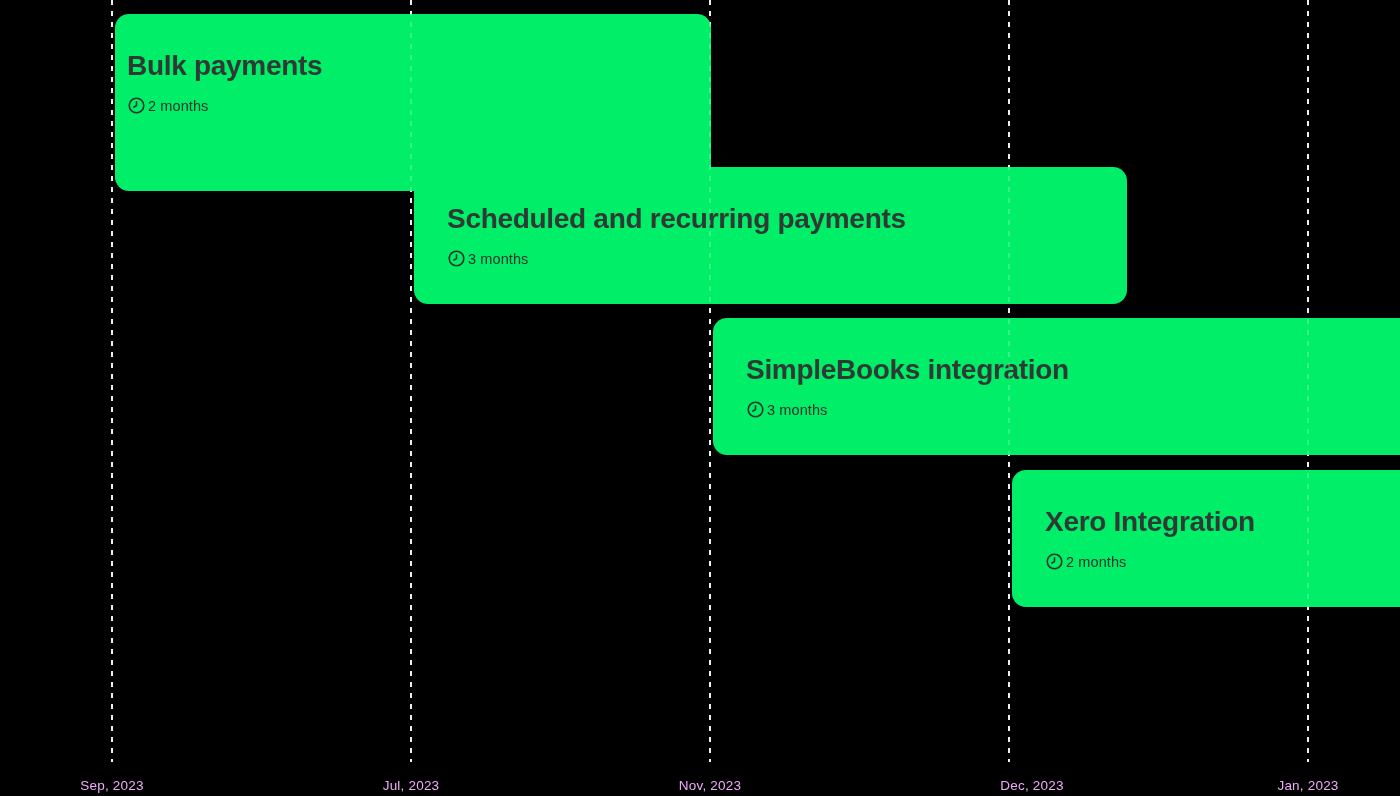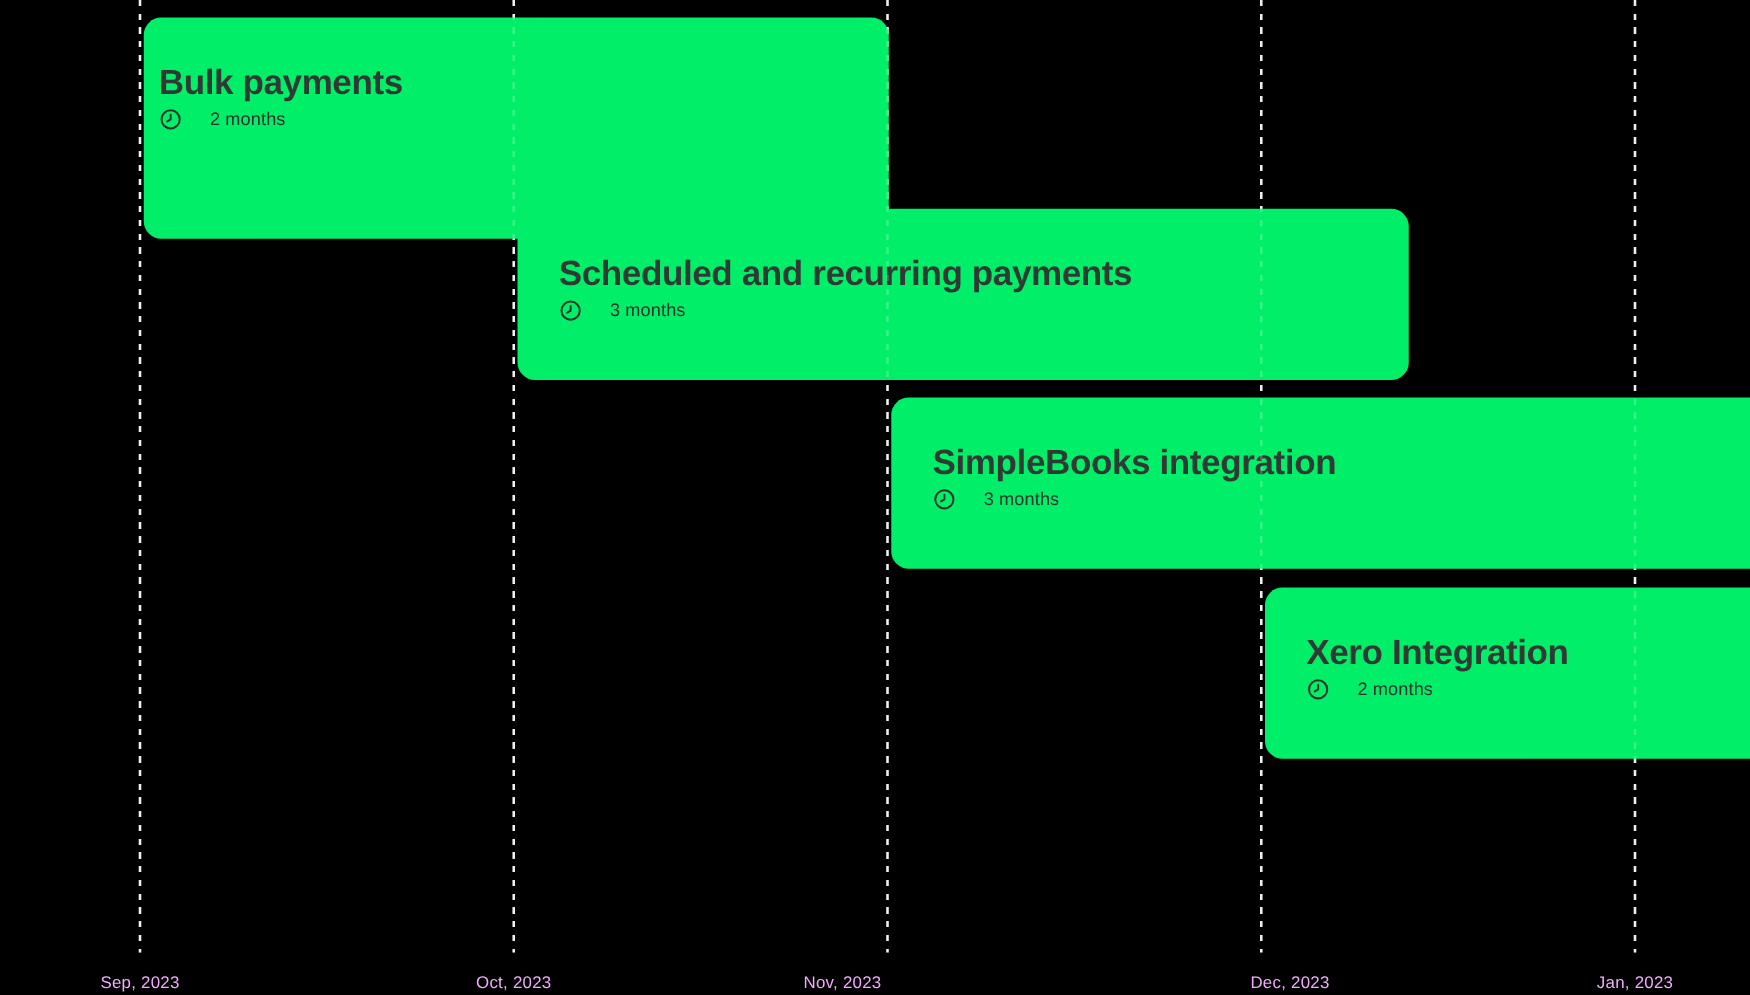--- a/index.html
+++ b/index.html
@@ -58,45 +58,45 @@
     color: #2f3a35;
     font-size: 28px;
     font-weight: 700;
     letter-spacing: -0.3px;
     line-height: 1.15;
     white-space: nowrap;
   }
   .task-meta {
     display: flex;
     align-items: center;
-    gap: 22px;
-    margin-top: 4px;
+    gap: 2px;
+    margin-top: 14px;
   }
   .clock-icon-box {
     width: 19px;
     height: 19px;
     display: inline-flex;
   }
   .clock-icon-box svg { display: block; }
   .task-duration {
     color: #25332c;
     font-size: 14.5px;
     letter-spacing: 0.1px;
   }
 </style>
 </head>
 <body>
 
 <div id="stage">
     <div class="gridline" style="left: 111px;"></div>
     <div class="axis-label" style="left: 112px;">Sep, 2023</div>
     <div class="gridline" style="left: 410px;"></div>
-    <div class="axis-label" style="left: 411px;">Oct, 2023</div>
+    <div class="axis-label" style="left: 411px;">Jul, 2023</div>
     <div class="gridline" style="left: 709px;"></div>
-    <div class="axis-label" style="left: 674px;">Nov, 2023</div>
+    <div class="axis-label" style="left: 710px;">Nov, 2023</div>
     <div class="gridline" style="left: 1008px;"></div>
     <div class="axis-label" style="left: 1032px;">Dec, 2023</div>
     <div class="gridline" style="left: 1307px;"></div>
     <div class="axis-label" style="left: 1308px;">Jan, 2023</div>
     <div class="task-card" style="left: 115px; top: 14px; width: 596px; height: 177px; padding-left: 12px;">
       <div class="task-title">Bulk payments</div>
       <div class="task-meta">
         <span class="clock-icon-box">
           <svg viewBox="0 0 24 24" width="19" height="19" fill="none" stroke="#25332c" stroke-width="2" stroke-linecap="round" stroke-linejoin="round">
             <circle cx="12" cy="12" r="9.2"></circle>

